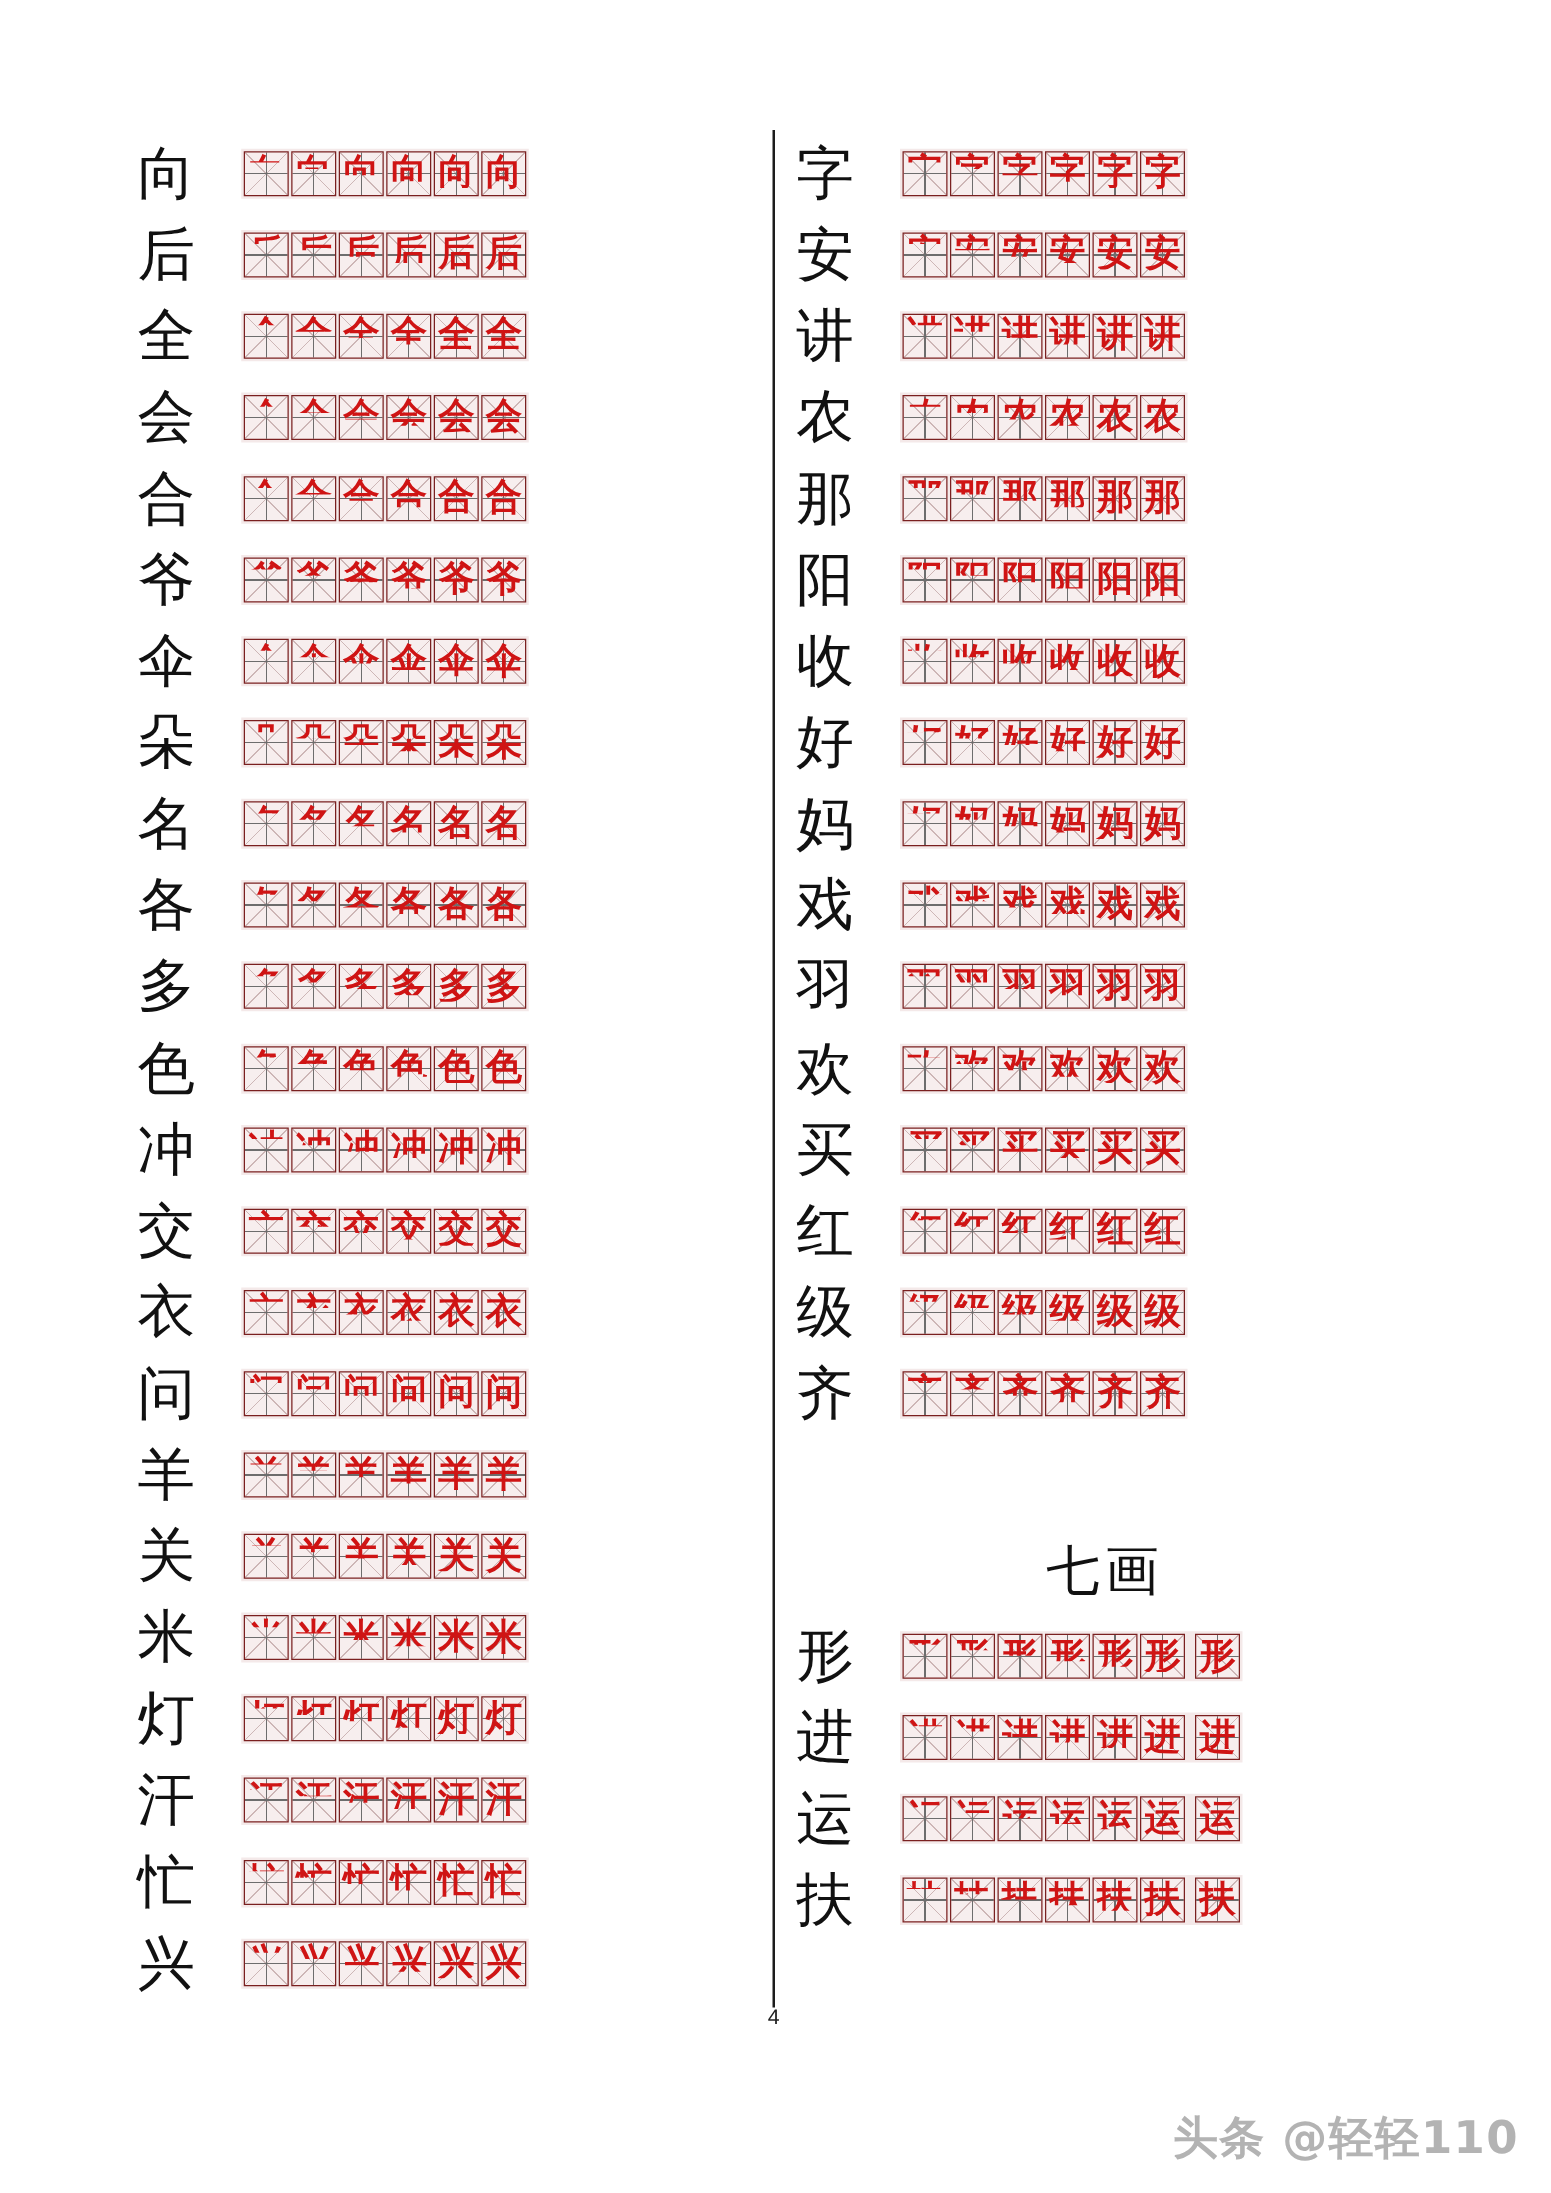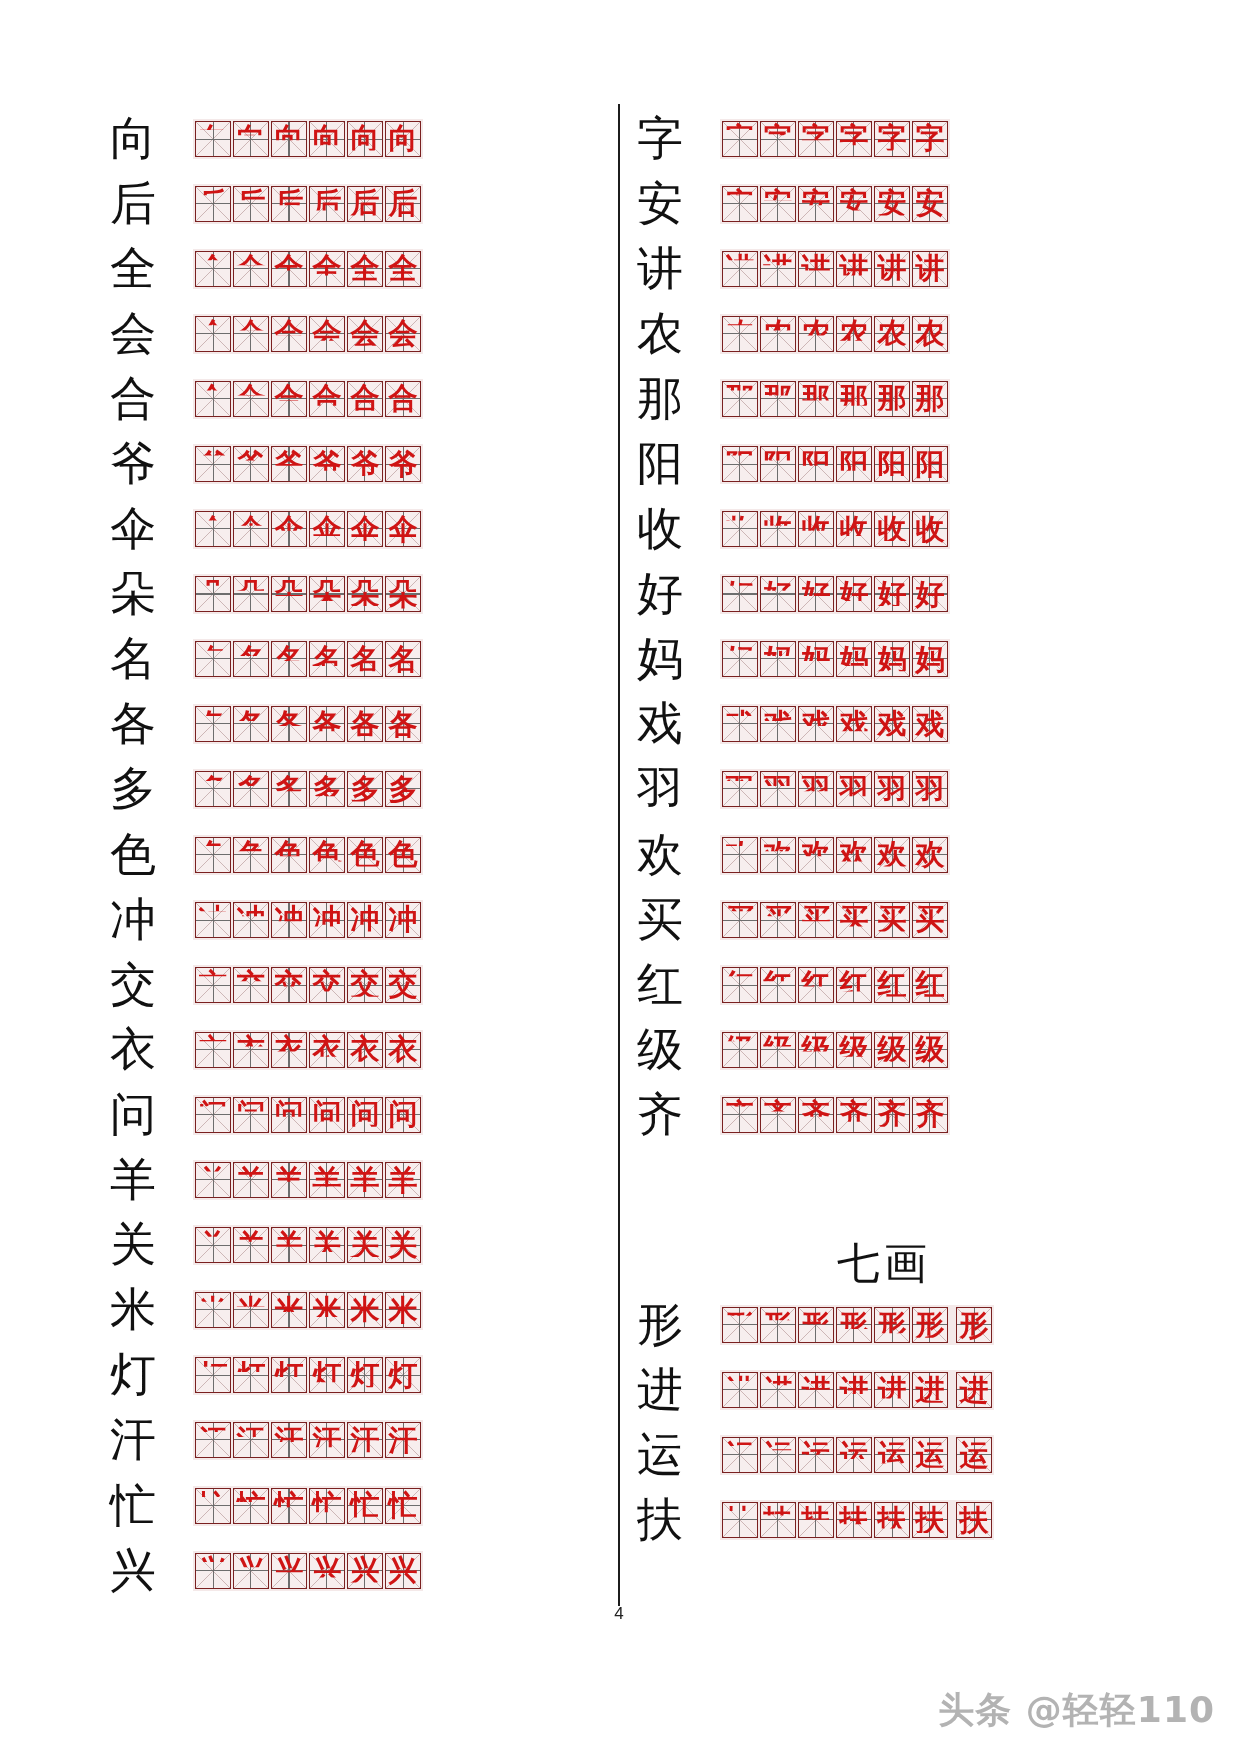--- a/index.html
+++ b/index.html
@@ -50,21 +50,21 @@
   .stroke-glyph{
     position:absolute;inset:0;
     display:flex;align-items:center;justify-content:center;
     font-size:29px;line-height:1;
     color:var(--stroke-red);
     font-weight:600;
   }
   
   .section-spacer{height:80px;}
   .section-heading-row{
-    height:65px;display:flex;align-items:flex-end;
+    height:65px;display:flex;align-items:flex-start;
     padding-left:215px;
   }
   .section-heading{
     font-size:43px;color:var(--text-black);letter-spacing:4px;
   }
   
   .page-number{
     position:absolute;left:604px;top:1604px;
     width:30px;text-align:center;
     font-size:17px;color:#222;

